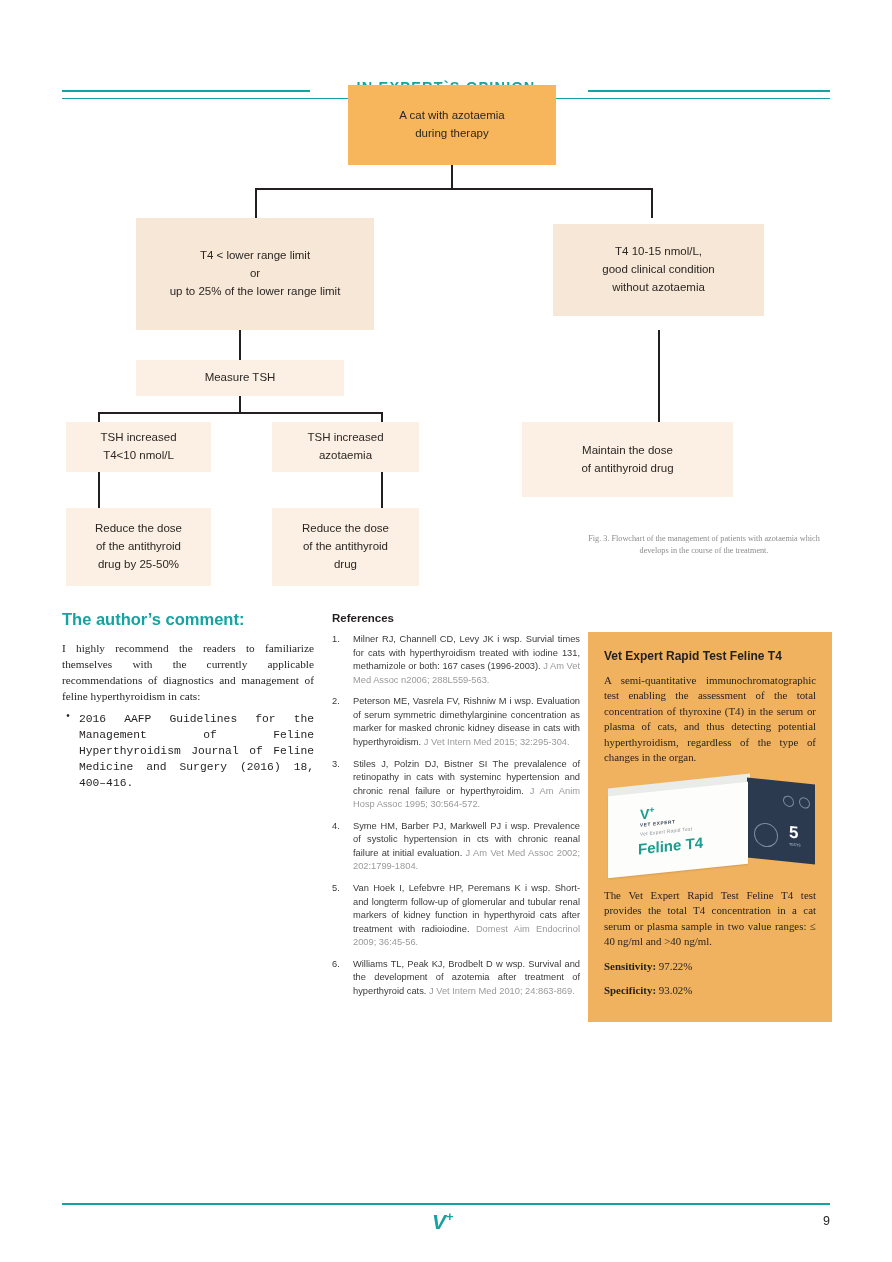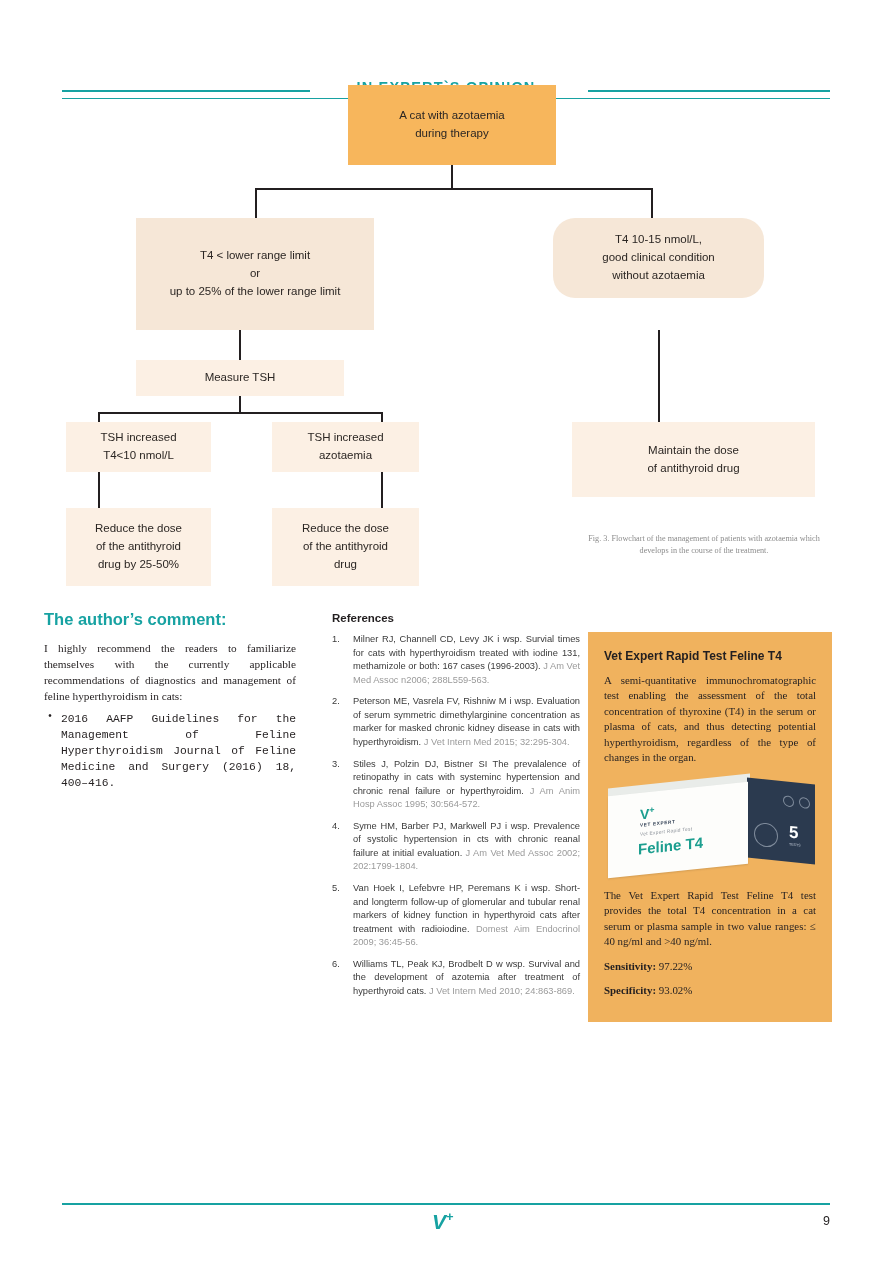--- a/index.html
+++ b/index.html
@@ -65,21 +65,21 @@
     position: absolute;
     right: 62px; top: 533px; width: 252px;
     text-align: center;
     font-family: Liberation Serif, serif;
     font-size: 8.2px;
     line-height: 1.5;
     color: #8c8c8c;
   }
 
   
-  .col-author { position: absolute; left: 44px; top: 610px; width: 252px; }
+  .col-author { position: absolute; left: 62px; top: 610px; width: 252px; }
   .author-head {
     color: #17a2a2;
     font-size: 16.5px;
     font-weight: bold;
     font-family: "Liberation Sans", sans-serif;
     margin: 0 0 11px 0;
   }
   .author-body {
     font-family: "Liberation Serif", serif;
     font-size: 11.3px;
@@ -275,35 +275,35 @@
     <div class="conn" style="left:98px;  top:472px; width:2px; height:36px;"></div>
     <div class="conn" style="left:381px; top:472px; width:2px; height:36px;"></div>
 
     <div class="conn" style="left:658px; top:330px; width:2px; height:92px;"></div>
 
     <div class="fbox orange" style="left:348px; top:85px;  width:208px; height:80px;">A cat with azotaemia
 during therapy</div>
     <div class="fbox tan" style="left:136px; top:218px; width:238px; height:112px;">T4 &lt; lower range limit
 or
 up to 25% of the lower range limit</div>
-    <div class="fbox tan" style="left:553px; top:218px; width:211px; height:80px;border-radius:22px;">T4 10-15 nmol/L,
+    <div class="fbox tan" style="left:553px; top:224px; width:211px; height:92px;">T4 10-15 nmol/L,
 good clinical condition
 without azotaemia</div>
     <div class="fbox cream" style="left:136px; top:360px; width:208px; height:36px;">Measure TSH</div>
     <div class="fbox cream" style="left:66px;  top:422px; width:145px; height:50px;">TSH increased
 T4&lt;10 nmol/L</div>
     <div class="fbox cream" style="left:272px; top:422px; width:147px; height:50px;">TSH increased
 azotaemia</div>
     <div class="fbox cream" style="left:66px;  top:508px; width:145px; height:78px;">Reduce the dose
 of the antithyroid
 drug by 25-50%</div>
     <div class="fbox cream" style="left:272px; top:508px; width:147px; height:78px;">Reduce the dose
 of the antithyroid
 drug</div>
-    <div class="fbox cream" style="left:572px; top:422px; width:243px; height:75px;">Maintain the dose
+    <div class="fbox cream" style="left:522px; top:422px; width:211px; height:75px;">Maintain the dose
 of antithyroid drug</div>
 
     <div class="figcap">Fig. 3. Flowchart of the management of patients with azotaemia which develops in the course of the treatment.</div>
   </div>
 
   <div class="col-author">
     <div class="author-head">The author’s comment:</div>
     <p class="author-body">I highly recommend the readers to familiarize themselves with the currently applicable recommendations of diagnostics and management of feline hyperthyroidism in cats:</p>
     <ul class="author-list">
       <li>2016 AAFP Guidelines for the Management of Feline Hyperthyroidism Journal of Feline Medicine and Surgery (2016) 18, 400–416.</li>

